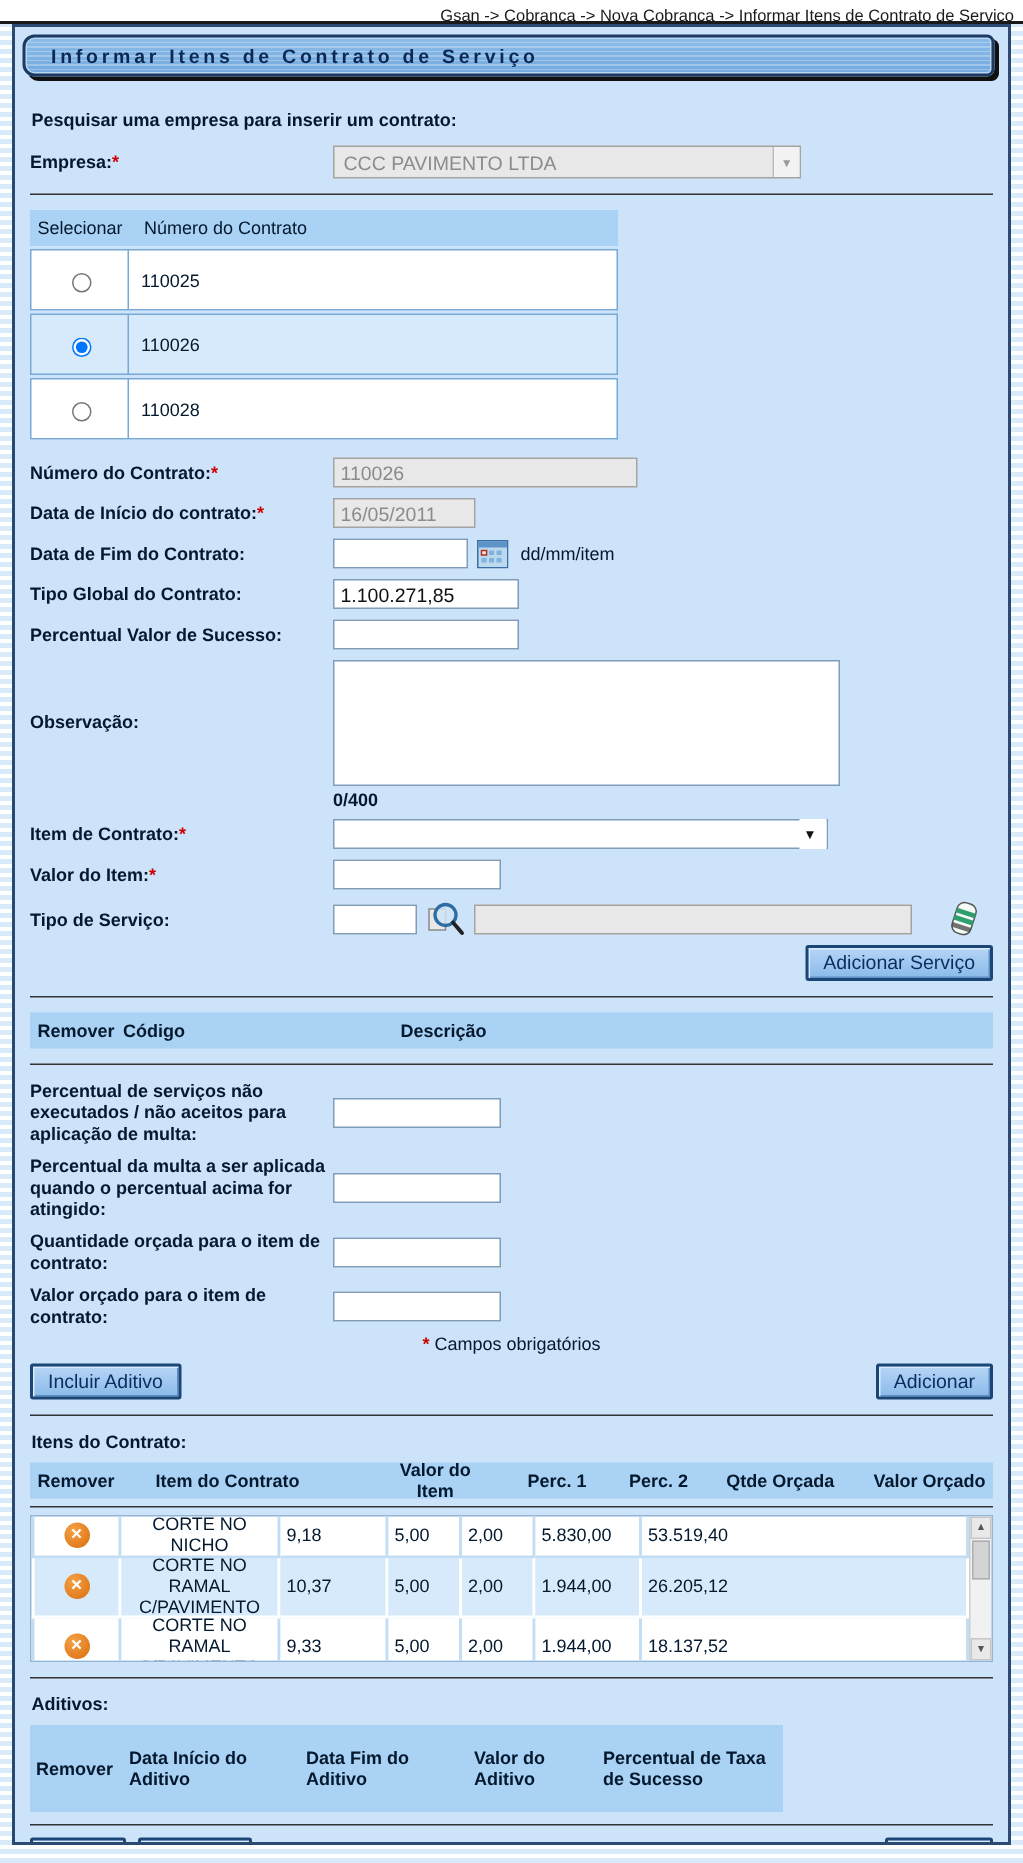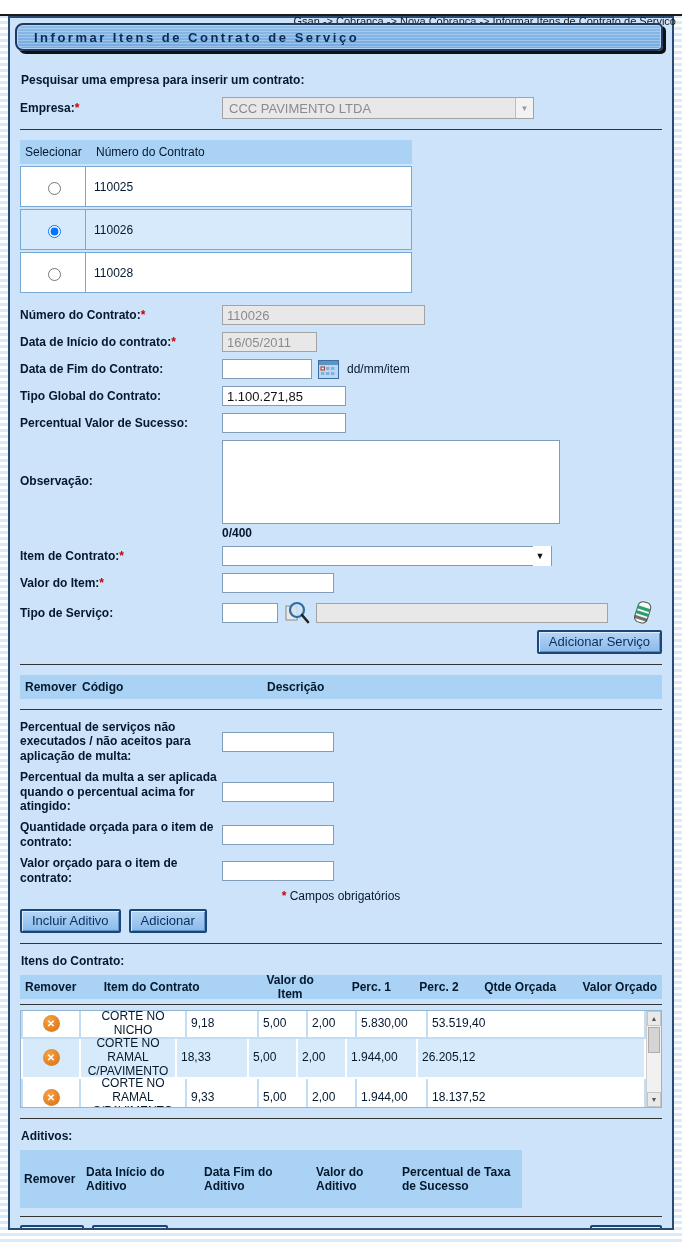--- a/index.html
+++ b/index.html
@@ -4,21 +4,21 @@
 <style>
   * { box-sizing: border-box; }
   html,body { margin:0; padding:0; }
   body {
     width:682px; height:1242px; overflow:hidden;
     font-family:"Liberation Sans", sans-serif;
     background: repeating-linear-gradient(180deg,#ffffff 0 3px,#d9eafb 3px 6px);
   }
   
   .breadcrumb-bar { background:#fff; border-bottom:2px solid #1a1a1a; height:16px;
-    text-align:right; padding:11px 6px 0 0; }
+    text-align:right; padding:1px 6px 0 0; }
   .breadcrumb { font-size:11px; color:#1a1a1a; }
   
   .main { margin:0 8px; height:1214px; border:2px solid #2a4a72; background:#cde3fa;
     display:flex; flex-direction:column; overflow:hidden; }
   .titlebar { margin:5px 9px 8px 5px; height:28px; line-height:25px;
     background: repeating-linear-gradient(180deg, rgba(255,255,255,.28) 0 1px, rgba(0,0,0,0) 1px 3px), linear-gradient(#8cbce9,#74a9de);
     border:2px solid #1e3a63; border-radius:8px 5px 5px 8px;
     box-shadow:3px 3px 0 #101010, inset 0 0 0 1px #b7d6f2;
     color:#0a2a55; font-weight:bold; font-size:13px; letter-spacing:2.5px; padding-left:17px; }
   .content { flex:1; padding:6px 10px 0 10px; font-size:12px; color:#04182e; }
@@ -260,21 +260,21 @@
     </div>
     <div class="frow" style="margin-bottom:4px">
       <span class="lbl">Valor orçado para o item de contrato:</span>
       <input class="txt" style="width: 112px;" value="">
     </div>
 
     <div style="text-align:center; margin:2px 0 6px">
       <span class="req">*</span> <span>Campos obrigatórios</span>
     </div>
 
-    <div style="display:flex; justify-content:flex-start; gap:8px; margin-bottom:2px">
+    <div style="display:flex; justify-content:space-between; gap:8px; margin-bottom:2px">
       <button class="btn">Incluir Aditivo</button>
       <button class="btn">Adicionar</button>
     </div>
 
     <hr class="div">
 
     <div class="itens-label">Itens do Contrato:</div>
 
     <div class="ihdr">
       <span class="c" style="width:64px; text-align:left; padding-left:5px">Remover</span>
@@ -298,22 +298,22 @@
           <span class="cell" style="width:72px">9,18</span>
           <span class="cell" style="width:49px">5,00</span>
           <span class="cell" style="width:49px">2,00</span>
           <span class="cell" style="width:71px">5.830,00</span>
           <span class="cell" style="flex:1">53.519,40</span>
         </div>
         <div class="irow alt" style="height:40px">
           <span class="cell" style="width:60px">
               <span class="xicon">✕</span>
             </span>
-          <span class="cell cname" style="width:96px">CORTE NO RAMAL C/PAVIMENTO</span>
-          <span class="cell" style="width:72px">18,33</span>
+          <span class="cell cname" style="width:106px">CORTE NO RAMAL C/PAVIMENTO</span>
+          <span class="cell" style="width:72px">10,37</span>
           <span class="cell" style="width:49px">5,00</span>
           <span class="cell" style="width:49px">2,00</span>
           <span class="cell" style="width:71px">1.944,00</span>
           <span class="cell" style="flex:1">26.205,12</span>
         </div>
         <div class="irow" style="height:40px">
           <span class="cell" style="width:60px">
               <span class="xicon">✕</span>
             </span>
           <span class="cell cname" style="width:106px">CORTE NO RAMAL S/PAVIMENTO</span>

